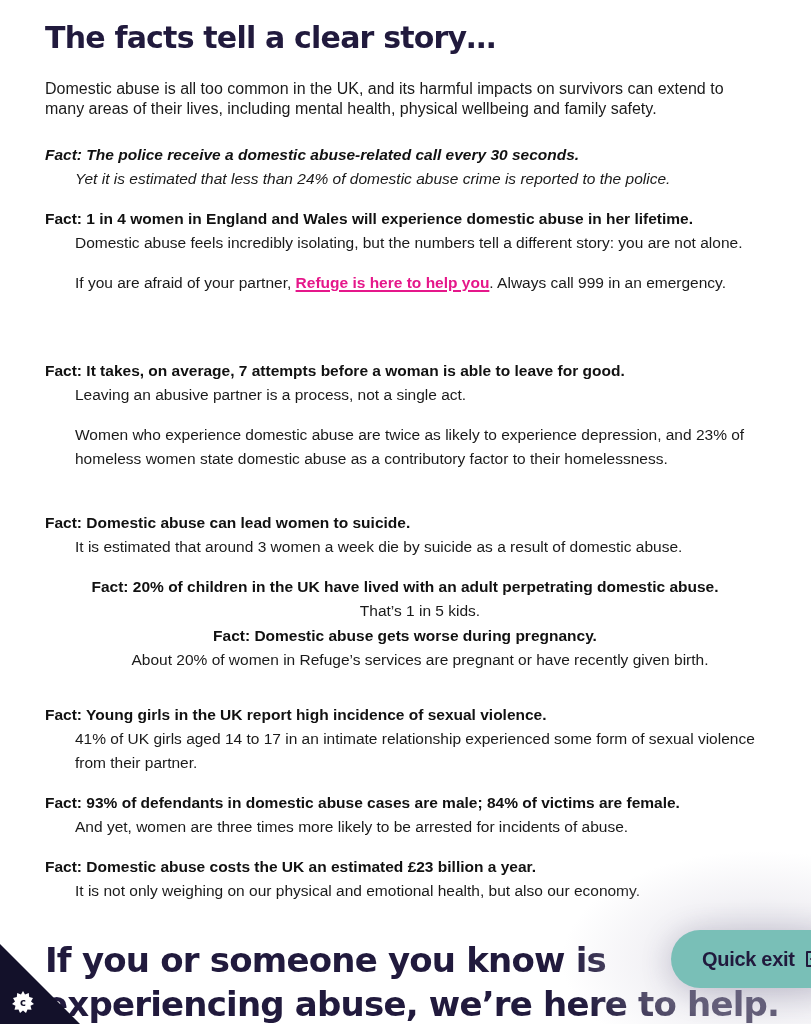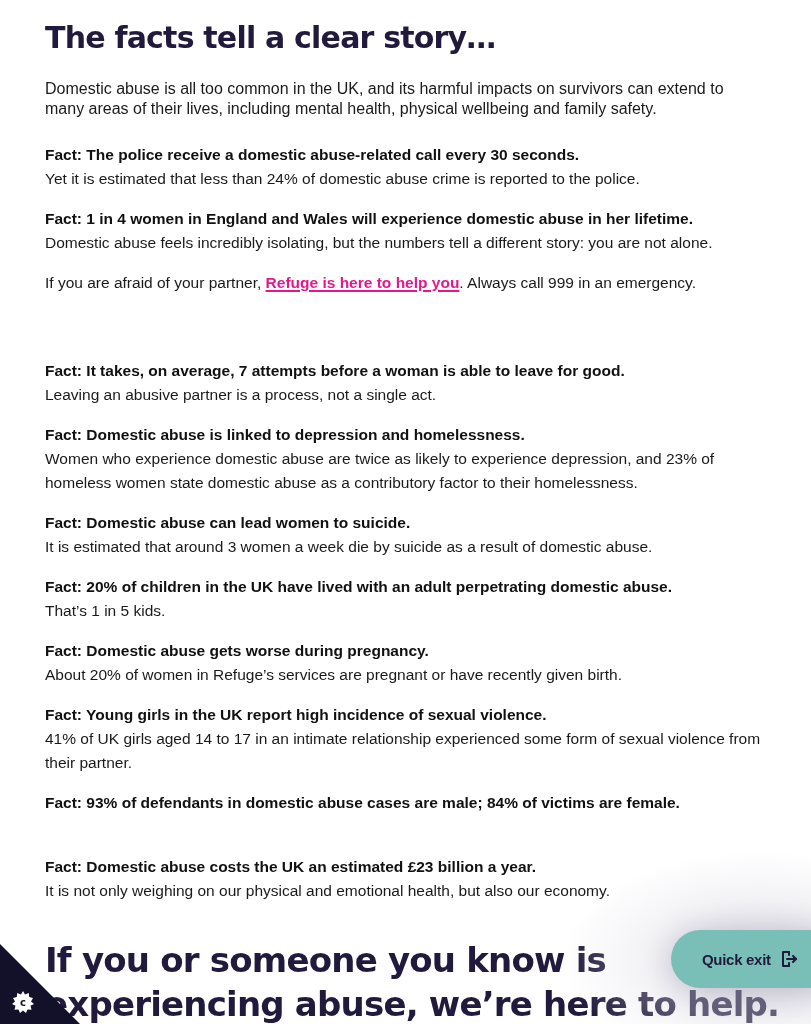--- a/index.html
+++ b/index.html
@@ -42,20 +42,21 @@
       line-height: 24px;
       color: #1a1a1a;
     }
     .fact-title {
       font-weight: bold;
       color: #111111;
       display: block;
     }
     .fact-body {
       display: block;
+      margin-left: 30px;
     }
     .link {
       color: #e5178a;
       font-weight: bold;
       text-decoration: underline;
       text-decoration-thickness: 2px;
       text-underline-offset: 2px;
       cursor: pointer;
     }
     .cta-heading {
@@ -91,21 +92,21 @@
       display: flex;
       align-items: center;
       padding-left: 31px;
       gap: 9px;
       cursor: pointer;
       box-shadow: 0 4px 30px rgba(80,70,110,0.25);
     }
     .quick-exit-label {
       font-family: "Liberation Sans", sans-serif;
       font-weight: bold;
-      font-size: 15px;
+      font-size: 20px;
       color: #211a3d;
       letter-spacing: -0.3px;
     }
     .quick-exit-icon {
       width: 18px;
       height: 18px;
       display: inline-block;
     }
     .corner-badge {
       position: absolute;
@@ -126,66 +127,66 @@
       cursor: pointer;
     }
   </style>
 </head>
 <body>
 
 <h1 class="page-title">The facts tell a clear story…</h1>
 
 <p class="intro">Domestic abuse is all too common in the UK, and its harmful impacts on survivors can extend to many areas of their lives, including mental health, physical wellbeing and family safety.</p>
 
-<div class="fact" style="top:143px;">
+<div class="fact" style="top:143px;font-style:italic;">
   <span class="fact-title">Fact: The police receive a domestic abuse-related call every 30 seconds.</span>
   <span class="fact-body">Yet it is estimated that less than 24% of domestic abuse crime is reported to the police.</span>
 </div>
 
 <div class="fact" style="top:207px;">
   <span class="fact-title">Fact: 1 in 4 women in England and Wales will experience domestic abuse in her lifetime.</span>
   <span class="fact-body">Domestic abuse feels incredibly isolating, but the numbers tell a different story: you are not alone.</span>
 </div>
 
 <div class="fact" style="top:271px;">
   <span class="fact-body"><span>If you are afraid of your partner, </span><a class="link">Refuge is here to help you</a><span>. Always call 999 in an emergency.</span></span>
 </div>
 
 <div class="fact" style="top:359px;">
   <span class="fact-title">Fact: It takes, on average, 7 attempts before a woman is able to leave for good.</span>
   <span class="fact-body">Leaving an abusive partner is a process, not a single act.</span>
 </div>
 
 <div class="fact" style="top:423px;">
-  <span class="fact-title">Fact: Domestic abuse is linked to depression and homelessness.</span>
   <span class="fact-body">Women who experience domestic abuse are twice as likely to experience depression, and 23% of homeless women state domestic abuse as a contributory factor to their homelessness.</span>
 </div>
 
 <div class="fact" style="top:511px;">
   <span class="fact-title">Fact: Domestic abuse can lead women to suicide.</span>
   <span class="fact-body">It is estimated that around 3 women a week die by suicide as a result of domestic abuse.</span>
 </div>
 
-<div class="fact" style="top:575px;">
+<div class="fact" style="top:575px;text-align:center;">
   <span class="fact-title">Fact: 20% of children in the UK have lived with an adult perpetrating domestic abuse.</span>
   <span class="fact-body">That’s 1 in 5 kids.</span>
 </div>
 
-<div class="fact" style="top:639px;">
+<div class="fact" style="top:624px;text-align:center;">
   <span class="fact-title">Fact: Domestic abuse gets worse during pregnancy.</span>
   <span class="fact-body">About 20% of women in Refuge’s services are pregnant or have recently given birth.</span>
 </div>
 
 <div class="fact" style="top:703px;">
   <span class="fact-title">Fact: Young girls in the UK report high incidence of sexual violence.</span>
   <span class="fact-body">41% of UK girls aged 14 to 17 in an intimate relationship experienced some form of sexual violence from their partner.</span>
 </div>
 
 <div class="fact" style="top:791px;">
   <span class="fact-title">Fact: 93% of defendants in domestic abuse cases are male; 84% of victims are female.</span>
+  <span class="fact-body">And yet, women are three times more likely to be arrested for incidents of abuse.</span>
 </div>
 
 <div class="fact" style="top:855px;">
   <span class="fact-title">Fact: Domestic abuse costs the UK an estimated £23 billion a year.</span>
   <span class="fact-body">It is not only weighing on our physical and emotional health, but also our economy.</span>
 </div>
 
 <h2 class="cta-heading">If you or someone you know is experiencing abuse, we’re here to help.</h2>
 
 <div class="quick-exit-shadow"></div>

